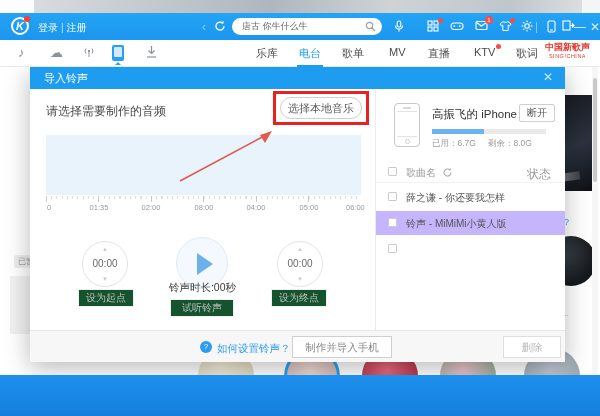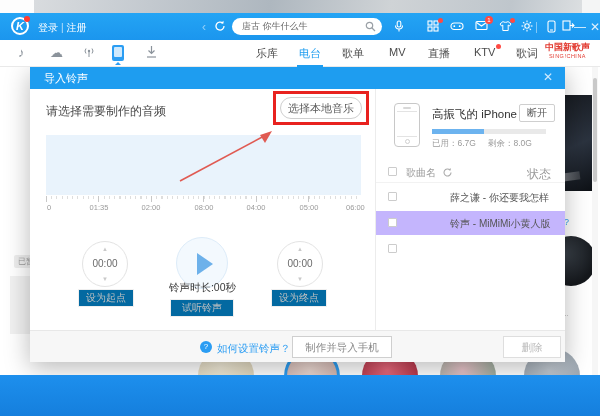--- a/index.html
+++ b/index.html
@@ -79,21 +79,21 @@
   .tick-label { position:absolute; top:7px; font-size:7.5px; color:#9a9a9a; transform:translateX(-50%); }
   .tick-label.first { transform:none; }
   .tick-label.last { transform:translateX(-80%); }
 
   .dial { position:absolute; top:152px; width:46px; height:46px; border:1px solid #e3e3e3; border-radius:50%; text-align:center; }
   .dial .t { position:absolute; left:0; width:100%; top:16px; font-size:10px; color:#6a6a6a; }
   .dial .up, .dial .dn { position:absolute; left:0; width:100%; font-size:6px; color:#c9c9c9; }
   .dial .up { top:4px; } .dial .dn { bottom:4px; }
   .play-big { position:absolute; left:146px; top:148px; width:52px; height:52px; border:1px solid #ddecf9; background:#f3f9fe; border-radius:50%; cursor:pointer; }
   .play-big i { position:absolute; left:20px; top:15px; width:0; height:0; border-left:16px solid #6db1ea; border-top:11px solid transparent; border-bottom:11px solid transparent; }
-  .ghost-btn { position:absolute; background:#0369a1; border:1px solid #efefef; color:#c0c0c0; font-size:10px; text-align:center; line-height:16px; height:18px; cursor:pointer; }
+  .ghost-btn { position:absolute; background:#14532d; border:1px solid #efefef; color:#c0c0c0; font-size:10px; text-align:center; line-height:16px; height:18px; cursor:pointer; }
   .duration { position:absolute; left:0; width:345px; top:192px; text-align:center; font-size:10.5px; color:#3c3c3c; }
 
   .help-q { position:absolute; left:170px; top:10px; width:12px; height:12px; border-radius:50%; background:#2b9df3; color:#fff; font-size:8px; line-height:12px; text-align:center; }
   .help-link { position:absolute; left:187px; top:11px; color:#2b9df3; font-size:10.5px; cursor:pointer; }
   .make-btn { position:absolute; left:262px; top:5px; width:100px; height:22px; line-height:20px; color:#8a8a8a; font-size:10.5px; }
   .delete-btn { position:absolute; left:473px; top:5px; width:58px; height:22px; line-height:20px; color:#bbb; font-size:10.5px; border-color:#dedede; }
 
   
   .iphone { position:absolute; left:18px; top:14px; width:26px; height:44px; border:1px solid #c8c8c8; border-radius:4px; }
   .iphone .spk { position:absolute; left:8px; top:3px; width:8px; height:2px; background:#d8d8d8; border-radius:1px; }
@@ -103,21 +103,21 @@
   .disc-btn { position:absolute; right:10px; top:15px; width:36px; height:18px; line-height:16px; font-size:10px; border-radius:2px; }
   .stor-bar { position:absolute; left:56px; top:40px; width:114px; height:5px; background:#e9e9e9; }
   .stor-fill { height:100%; background:#6cb3ef; }
   .stor-txt { position:absolute; left:56px; top:49px; font-size:8.5px; color:#9a9a9a; }
   .stor-txt span { margin-right:12px; }
   .list-head { position:absolute; left:0; top:74px; width:100%; height:20px; border-bottom:1px solid #f2f2f2; }
   .cb { position:absolute; width:9px; height:9px; border:1px solid #ccc; background:#fff; border-radius:1px; }
   .lh-name { position:absolute; left:30px; top:3px; font-size:10px; color:#9a9a9a; }
   .lh-status { position:absolute; right:14px; top:3px; font-size:12px; color:#9a9a9a; }
   .song-row { position:absolute; left:0; width:100%; height:24px; }
-  .song-row .txt { position:absolute; left:30px; top:6px; font-size:10px; color:#555; white-space:nowrap;margin-left:44px; }
+  .song-row .txt { position:absolute; left:30px; top:6px; font-size:10px; color:#555; white-space:nowrap; }
   .song-row.alt { background:#c4b5fd; }
 
   
   .playerbar { position:absolute; left:0; top:375px; width:600px; height:41px; background:linear-gradient(180deg,#1d8fed,#157fdd); z-index:9; }
 </style>
 </head>
 <body>
 
 <div class="screen">
 

